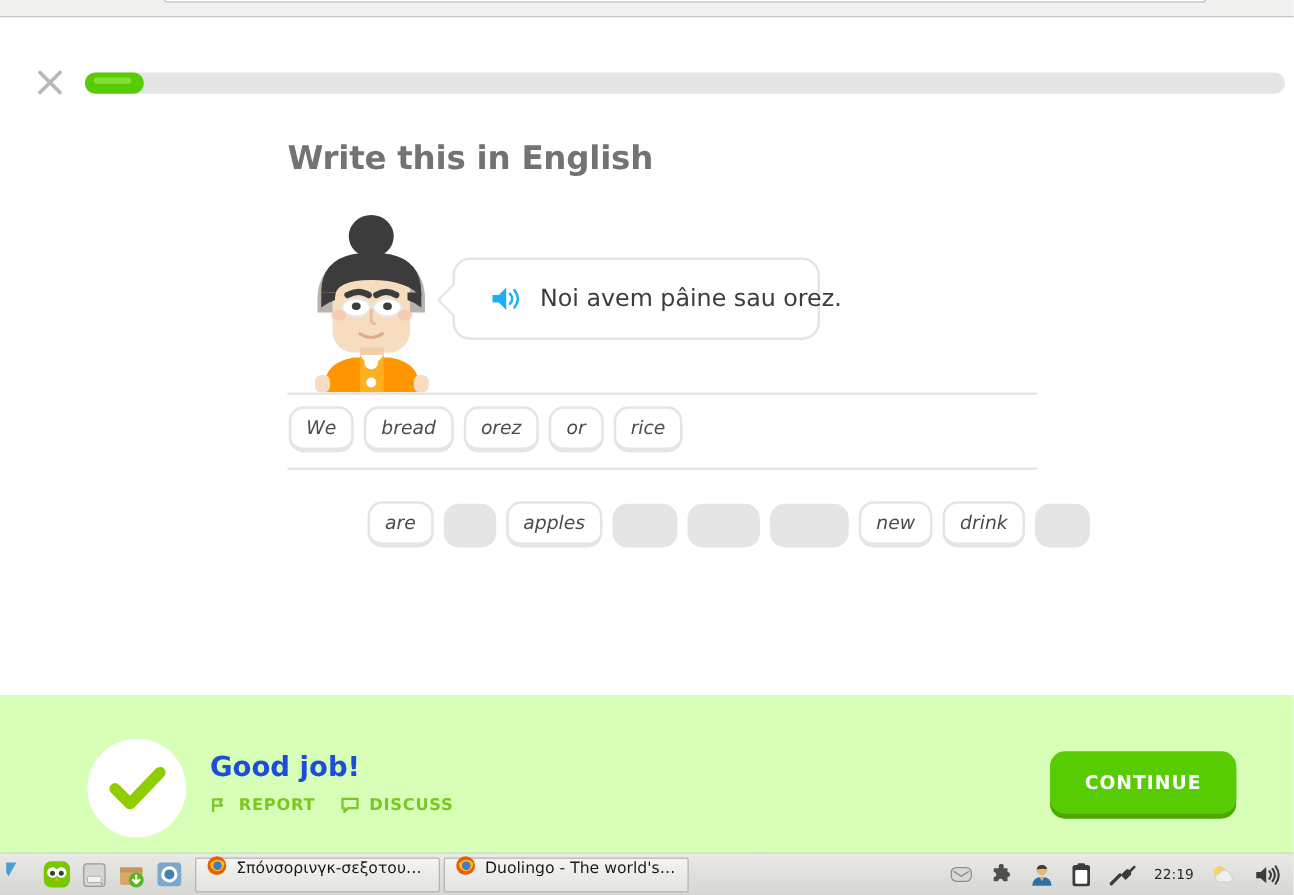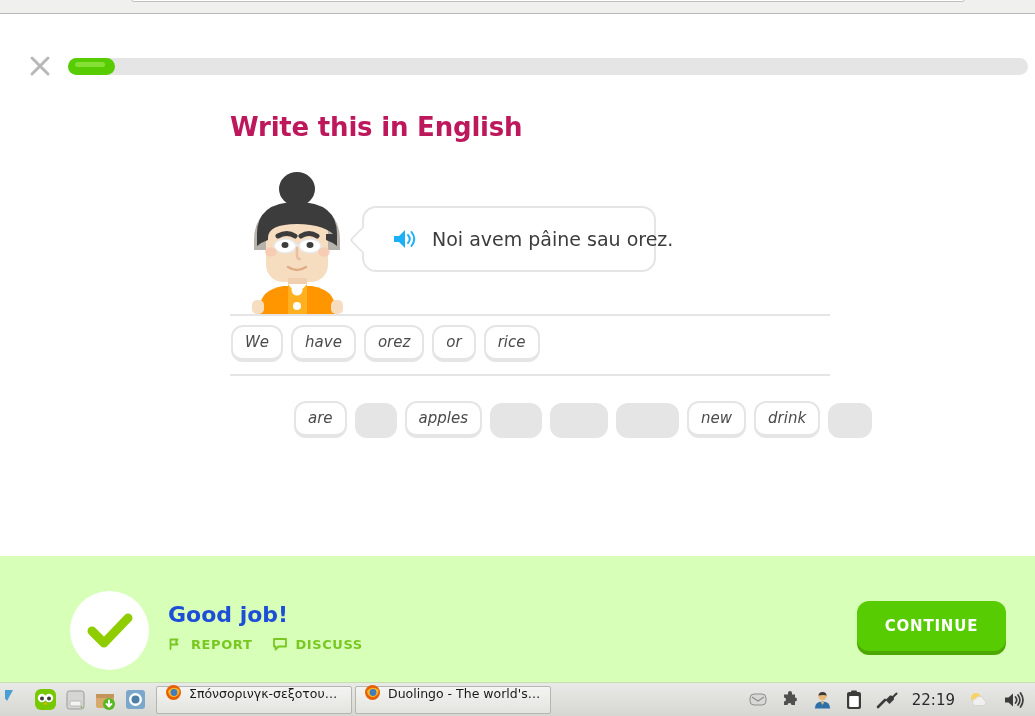--- a/index.html
+++ b/index.html
@@ -43,21 +43,21 @@
     background: #58cc02; border-radius: 9px;
   }
   .progress-shine {
     position: absolute; left: 7px; top: 3.5px; width: 30px; height: 5px;
     background: #85e035; border-radius: 3px;
   }
 
   
   .prompt-title {
     position: absolute; left: 230px; top: 98px;
-    font-size: 26px; font-weight: bold; color: #be185d;
+    font-size: 26px; font-weight: bold; color: #737373;
     letter-spacing: -0.2px;
   }
 
   
   .char-wrap {
     position: absolute; left: 238px; top: 158px;
     width: 120px; height: 142px; overflow: hidden;
   }
   .bubble {
     position: absolute; left: 362px; top: 192px;
@@ -126,21 +126,20 @@
     color: #79c721; cursor: pointer;
   }
   .continue-btn {
     position: absolute; left: 840px; top: 45px;
     width: 149px; height: 50px;
     background: #58cc02; border-radius: 12px;
     box-shadow: 0 4px 0 0 #4ca800;
     display: flex; align-items: center; justify-content: center;
     color: #ffffff; font-size: 15px; font-weight: bold; letter-spacing: 0.8px;
     cursor: pointer;
-    margin-left: 17px;
   }
 
   
   .taskbar {
     position: absolute; left: 0; top: 682px; width: 1035px; height: 34px;
     background: linear-gradient(180deg,#e9e9e7 0%,#d6d6d2 100%);
     border-top: 1px solid #c8ddb4;
     display: flex; align-items: center;
   }
   .tb-launchers { display: flex; align-items: center; gap: 0px; padding-left: 0px; }
@@ -150,21 +149,21 @@
     display: flex; align-items: flex-end; gap: 7px;
     height: 28px; padding: 12px 8px; min-width: 190px; max-width: 196px;
     background: linear-gradient(180deg,#f4f4f2 0%,#e3e3df 100%);
     border: 1px solid #b6b6b0; border-radius: 2px; cursor: pointer;
   }
   .tb-win-label {
     font-size: 12.5px; color: #1a1a1a; white-space: nowrap;
     overflow: hidden; text-overflow: ellipsis;
   }
   .tray { margin-left: auto; display: flex; align-items: center; gap: 14px; padding-right: 10px; }
-  .tray-clock { font-size: 15px; color: #2a2a2a; font-weight: 500; }
+  .tray-clock { font-size: 11px; color: #2a2a2a; font-weight: 500; }
   .tray-icon { display: flex; align-items: center; justify-content: center; cursor: pointer; }
 
   
   .ff-icon { width: 17px; height: 17px; flex: 0 0 auto; }
 </style>
 </head>
 <body>
 
 <div id="screen">
 
@@ -240,21 +239,21 @@
         <path d="M19.5 5 Q25 12 19.5 19" stroke="#1cb0f6" stroke-width="2" fill="none" stroke-linecap="round"></path>
       </svg>
       <span class="bubble-text">Noi avem pâine sau orez.</span>
     </div>
 
     <div class="answer-rule rule-top"></div>
     <div class="answer-rule rule-bottom"></div>
 
     <div class="answer-row" id="answer-row">
         <div class="tile">We</div>
-        <div class="tile">have</div>
+        <div class="tile">bread</div>
         <div class="tile">orez</div>
         <div class="tile">or</div>
         <div class="tile">rice</div>
       </div>
 
     <div class="bank-row" id="bank-row">
         <div class="tile">are</div>
         <div class="tile used" style="width: 42px; height: 35px;"></div>
         <div class="tile">apples</div>
         <div class="tile used" style="width: 52px; height: 35px;"></div>

